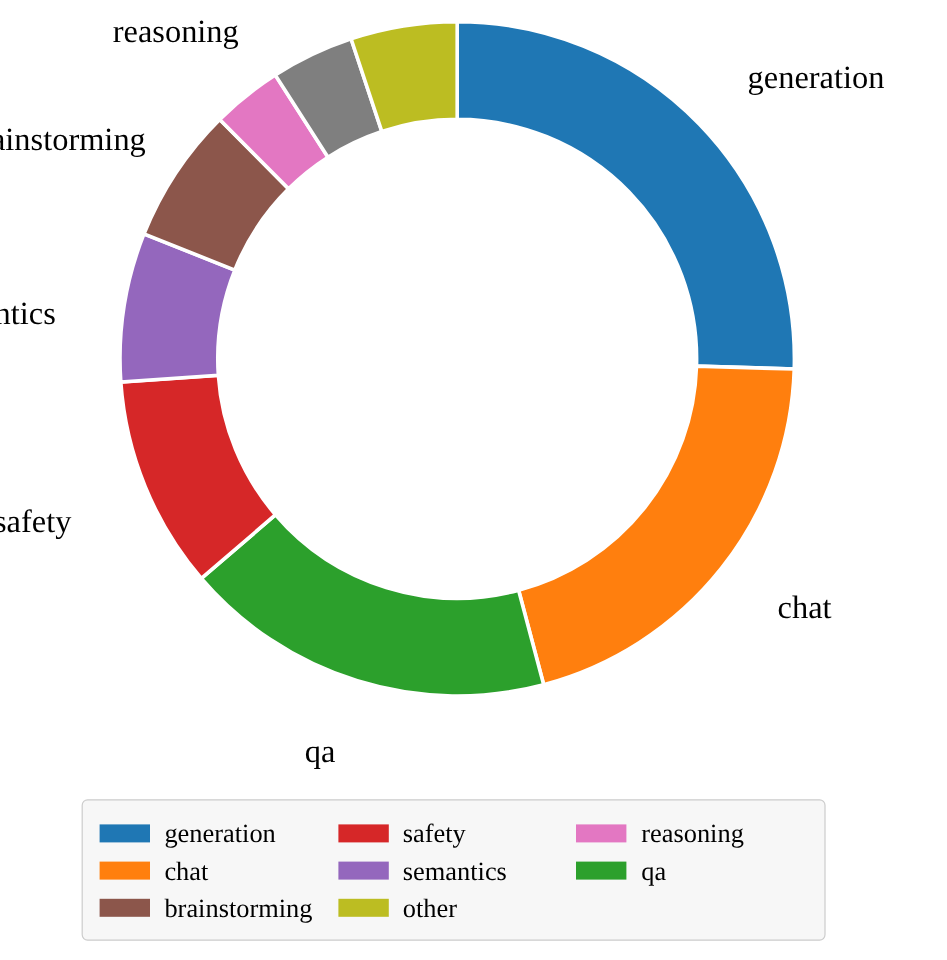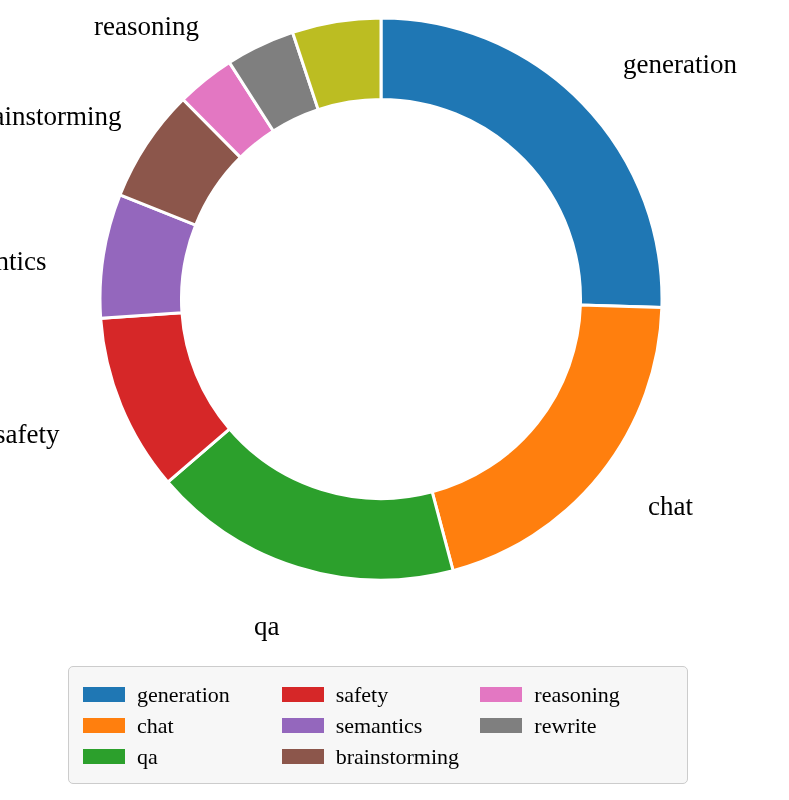--- a/index.html
+++ b/index.html
@@ -116,27 +116,27 @@
         </div>
         <div class="legend-entry">
           <span class="legend-swatch" style="background: rgb(255, 127, 14);"></span>
           <span class="legend-text">chat</span>
         </div>
         <div class="legend-entry">
           <span class="legend-swatch" style="background: rgb(148, 103, 189);"></span>
           <span class="legend-text">semantics</span>
         </div>
         <div class="legend-entry">
-          <span class="legend-swatch" style="background: rgb(127, 127, 127);"></span>
-          <span class="legend-text">rewrite</span>
-        </div>
-        <div class="legend-entry">
           <span class="legend-swatch" style="background: rgb(44, 160, 44);"></span>
           <span class="legend-text">qa</span>
         </div>
         <div class="legend-entry">
           <span class="legend-swatch" style="background: rgb(140, 86, 75);"></span>
           <span class="legend-text">brainstorming</span>
         </div>
+        <div class="legend-entry">
+          <span class="legend-swatch" style="background: rgb(188, 189, 34);"></span>
+          <span class="legend-text">other</span>
+        </div>
       </div>
   </div>
 
 </div>
 
 </body></html>

